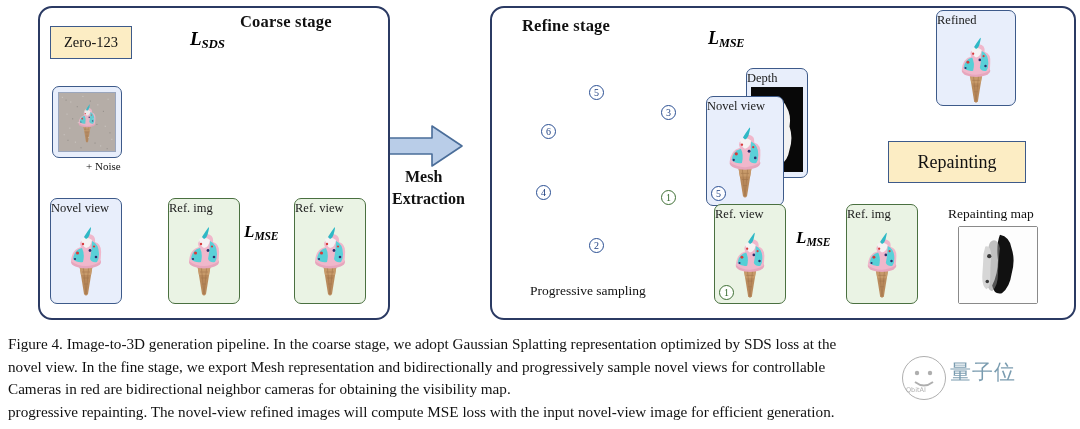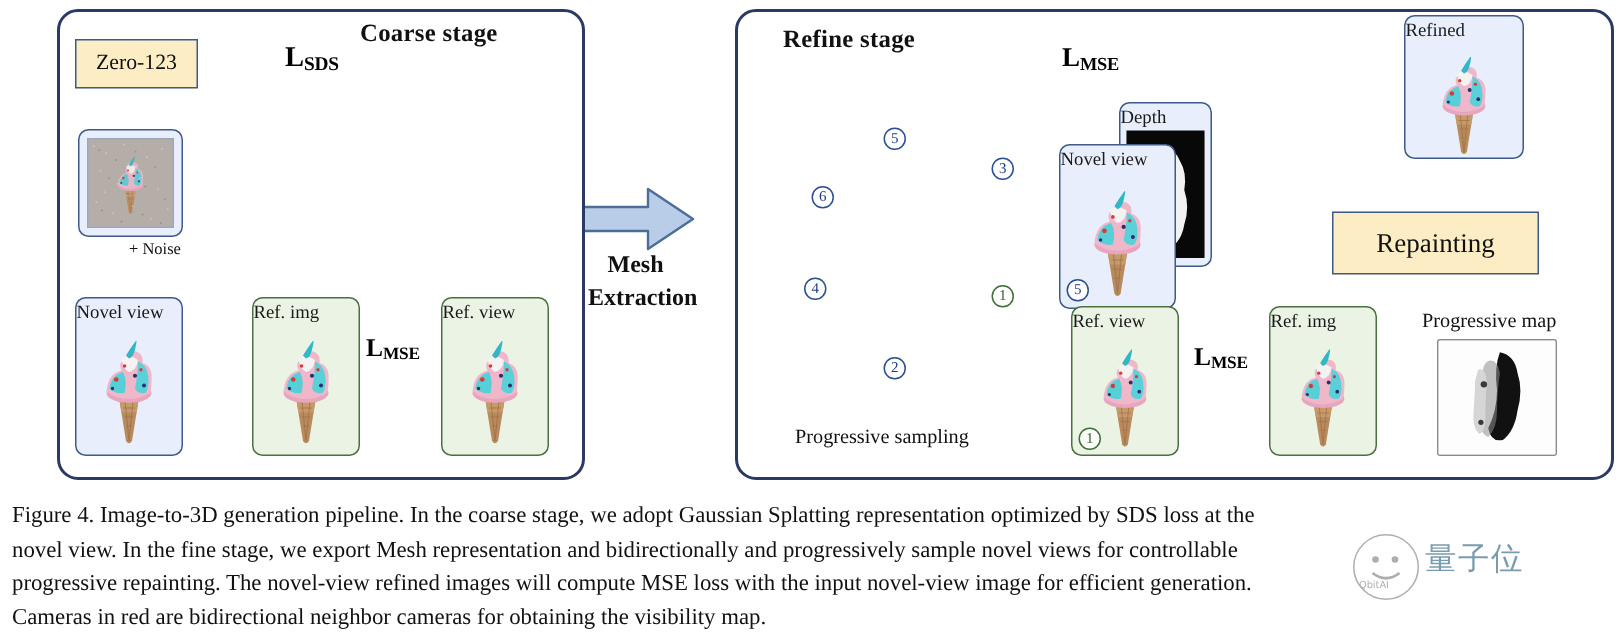--- a/index.html
+++ b/index.html
@@ -18,21 +18,21 @@
   .card .cap{position:absolute;left:0;right:0;top:2px;text-align:left;font-size:12.5px;
              font-family:"Liberation Serif",serif;color:#1a1a1a;white-space:nowrap;}
   .card .art{position:absolute;left:50%;transform:translateX(-50%);}
 
   
   .ybox{position:absolute;background:#fcedc4;border:1.6px solid #3d5a8a;box-sizing:border-box;
         display:flex;align-items:center;justify-content:center;
         font-family:"Liberation Serif",serif;color:#111;}
 
   
-  .loss{position:absolute;font-family:"Liberation Serif",serif;font-weight:bold;
+  .loss{position:absolute;font-family:"Liberation Serif",serif;font-weight:bold;font-style:italic;
         white-space:nowrap;color:#000;}
   .loss .sub{font-size:.68em;vertical-align:-.22em;letter-spacing:-.2px;}
 
   .txt{position:absolute;font-family:"Liberation Serif",serif;color:#111;white-space:nowrap;}
 
   
   .svg-layer{position:absolute;left:0;top:0;width:1080px;height:429px;pointer-events:none;}
 
   
   .badge{position:absolute;width:15px;height:15px;border-radius:50%;box-sizing:border-box;
@@ -341,21 +341,21 @@
     <div class="cap">Ref. img</div>
     <svg class="art" style="top:20px;width:48px;height:76px;" viewBox="0 0 100 160">
         <use href="#icecream" width="100" height="160"></use>
       </svg>
   </div>
 
   <div class="ybox" style="left:888px;top:141px;width:138px;height:42px;font-size:18px;">
     <span>Repainting</span>
   </div>
 
-  <div class="txt" style="left:948px;top:206px;font-size:13.5px;">Progressive map</div>
+  <div class="txt" style="left:948px;top:206px;font-size:13.5px;">Repainting map</div>
   <div class="card plain" style="left:958px;top:226px;width:80px;height:78px;">
     <svg viewBox="0 0 80 78" style="width:100%;height:100%;display:block;">
       <rect width="80" height="78" fill="#fdfdfd"></rect>
       <path d="M42 8 Q52 10 54 22 Q58 34 54 48 Q52 62 44 68 Q36 70 34 60 Q40 48 40 34 Q38 18 42 8 Z" fill="#111"></path>
       <path d="M34 14 Q40 12 42 22 Q40 36 40 48 Q40 60 34 66 Q28 64 28 52 Q30 36 30 24 Q30 16 34 14 Z" fill="#8e8e8e" opacity=".55"></path>
       <path d="M27 20 Q32 18 33 28 Q32 42 32 54 Q32 62 28 64 Q23 60 24 48 Q25 34 25 28 Z" fill="#d6d6d6"></path>
       <circle cx="31" cy="30" r="2.2" fill="#3a3a3a"></circle>
       <circle cx="29" cy="56" r="1.8" fill="#3a3a3a"></circle>
     </svg>
   </div>
@@ -363,22 +363,22 @@
   <div class="card blue" style="left:936px;top:10px;width:80px;height:96px;">
     <div class="cap">Refined</div>
     <svg class="art" style="top:19px;width:50px;height:76px;" viewBox="0 0 100 160">
         <use href="#icecream" width="100" height="160"></use>
       </svg>
   </div>
 
   <div id="caption">
     <span class="ln">Figure 4.  Image-to-3D generation pipeline.  In the coarse stage, we adopt Gaussian Splatting representation optimized by SDS loss at the</span>
     <span class="ln">novel view.  In the fine stage, we export Mesh representation and bidirectionally and progressively sample novel views for controllable</span>
+    <span class="ln">Cameras in red are bidirectional neighbor cameras for obtaining the visibility map.</span>
     <span class="ln">progressive repainting.  The novel-view refined images will compute MSE loss with the input novel-view image for efficient generation.</span>
-    <span class="ln">Cameras in red are bidirectional neighbor cameras for obtaining the visibility map.</span>
   </div>
 
   <div id="watermark">
     <div class="wmface">
       <svg viewBox="0 0 42 42" style="width:100%;height:100%;display:block;">
         <circle cx="14" cy="16" r="2.2" fill="#6d6d6d"></circle>
         <circle cx="27" cy="16" r="2.2" fill="#6d6d6d"></circle>
         <path d="M12 25 Q21 32 30 25" fill="none" stroke="#6d6d6d" stroke-width="1.8"></path>
       </svg>
     </div>

